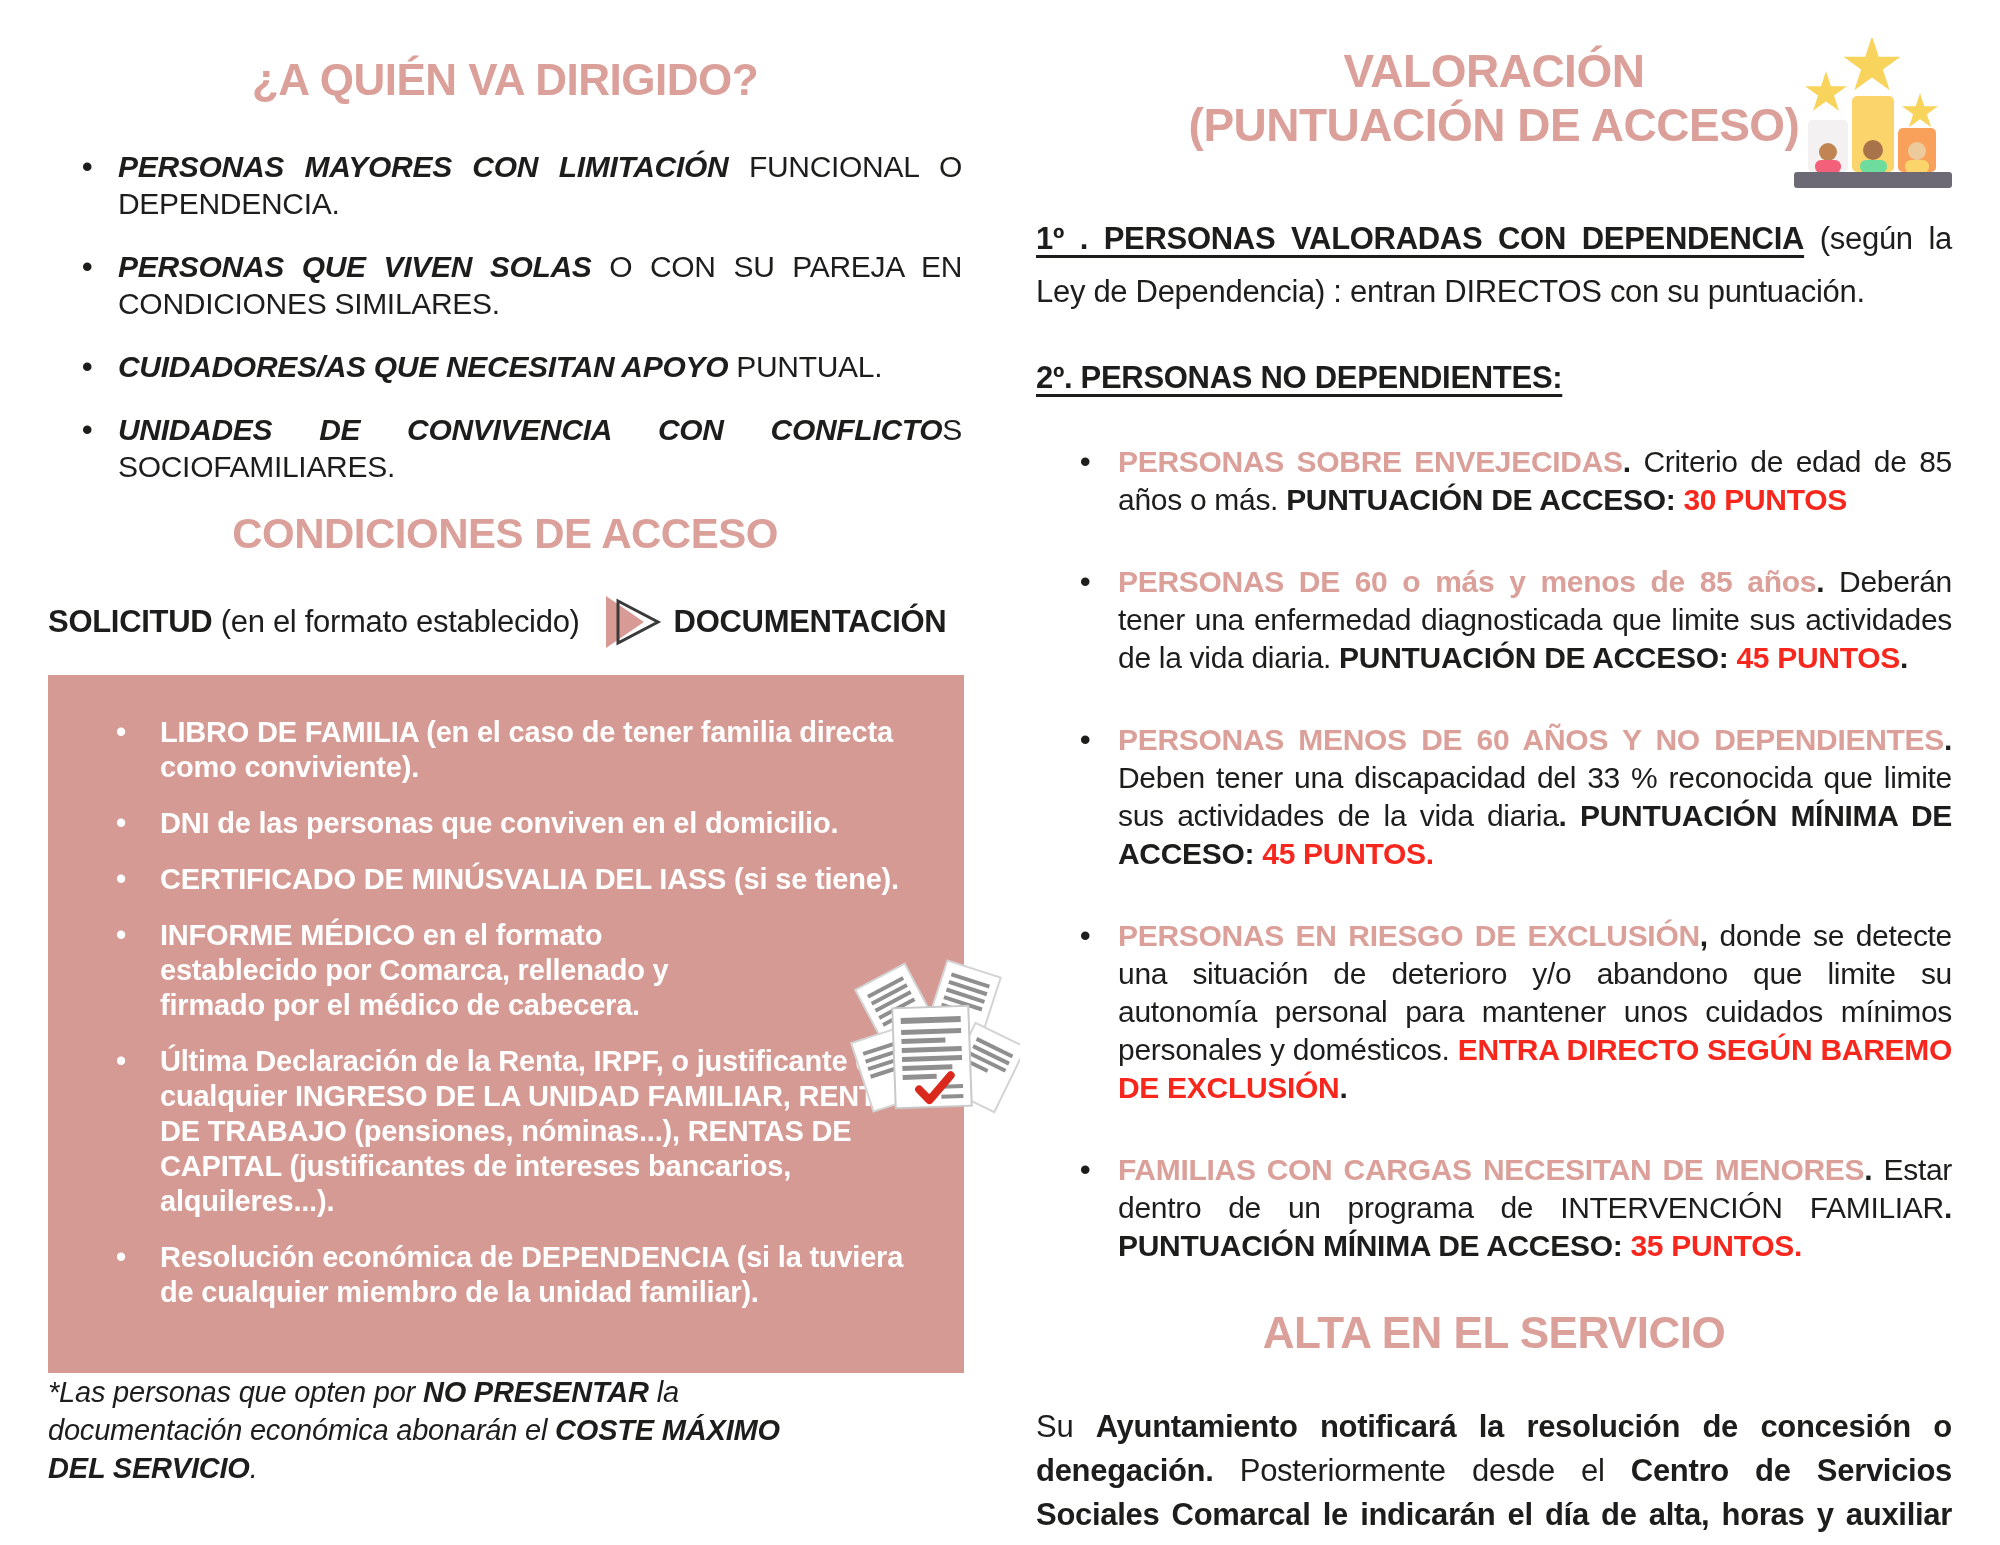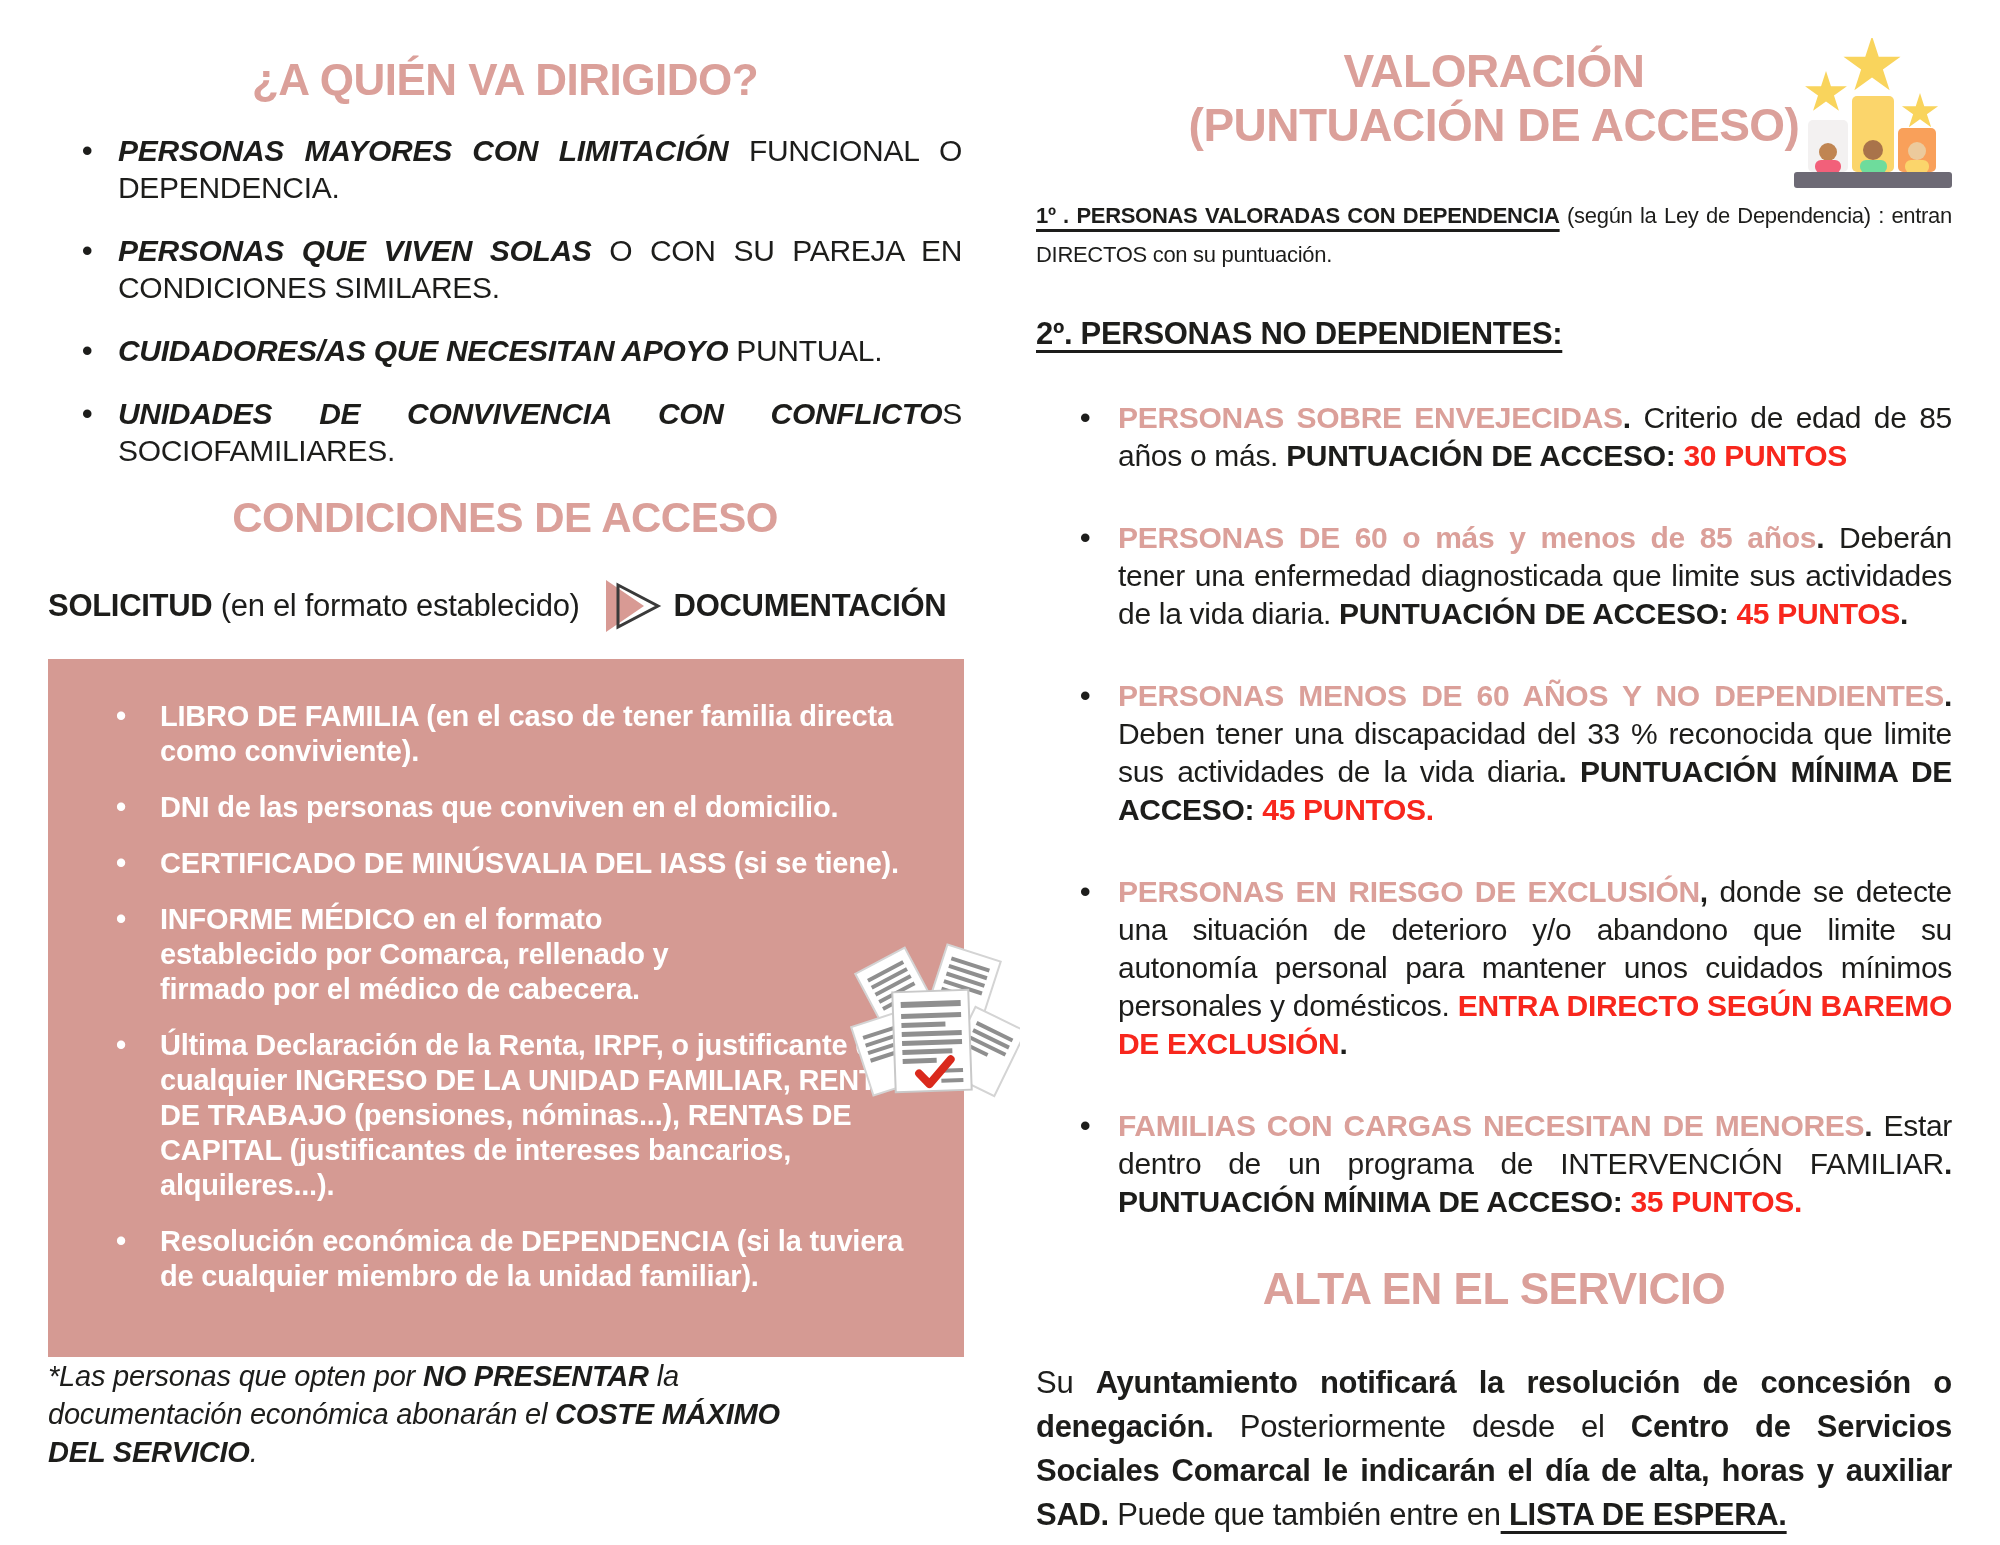--- a/index.html
+++ b/index.html
@@ -24,21 +24,21 @@
   .seg-pk{font-weight:700;color:var(--pink);}
   .seg-rd{font-weight:700;color:var(--red);}
   .seg-bu{font-weight:700;text-decoration:underline;text-decoration-thickness:3px;text-underline-offset:6px;}
 
   
   .left-col{position:absolute;left:48px;top:0;width:914px;}
   .left-title{
     margin-top:56px;text-align:center;font-size:44px;line-height:48px;
     font-weight:700;color:var(--pink);letter-spacing:-0.5px;
   }
-  .aud-list{list-style:none;margin-top:28px;}
+  .aud-list{list-style:none;margin-top:44px;}
   .aud-list li{
     position:relative;padding-left:70px;font-size:30px;line-height:37px;
     text-align:justify;margin-bottom:26px;letter-spacing:-0.3px;
   }
   .aud-list li::before{
     content:"\2022";position:absolute;left:34px;top:0;font-size:30px;font-weight:700;color:var(--ink);
   }
   .access-title{
     margin-top:26px;text-align:center;font-size:42px;line-height:46px;
     font-weight:700;color:var(--pink);letter-spacing:-0.5px;
@@ -66,21 +66,21 @@
   }
 
   
   .right-col{position:absolute;left:1036px;top:0;width:916px;}
   .rt-head{position:relative;margin-top:44px;}
   .rt-title{
     text-align:center;font-weight:700;color:var(--pink);
     font-size:46px;line-height:54px;letter-spacing:-0.5px;
   }
   .podium-icon{position:absolute;right:-6px;top:-6px;width:172px;height:158px;}
-  .rt-p1{margin-top:44px;font-size:22px;line-height:39px;text-align:justify;letter-spacing:-0.3px;}
+  .rt-p1{margin-top:60px;font-size:31px;line-height:53px;text-align:justify;letter-spacing:-0.3px;}
   .rt-p2{margin-top:40px;font-size:31px;line-height:39px;letter-spacing:-0.3px;}
   .val-list{list-style:none;margin-top:46px;}
   .val-list li{
     position:relative;padding-left:82px;font-size:30px;line-height:38px;
     text-align:justify;margin-bottom:44px;letter-spacing:-0.3px;
   }
   .val-list li::before{
     content:"\2022";position:absolute;left:44px;top:0;font-size:30px;font-weight:700;color:var(--ink);
   }
   .alta-title{

